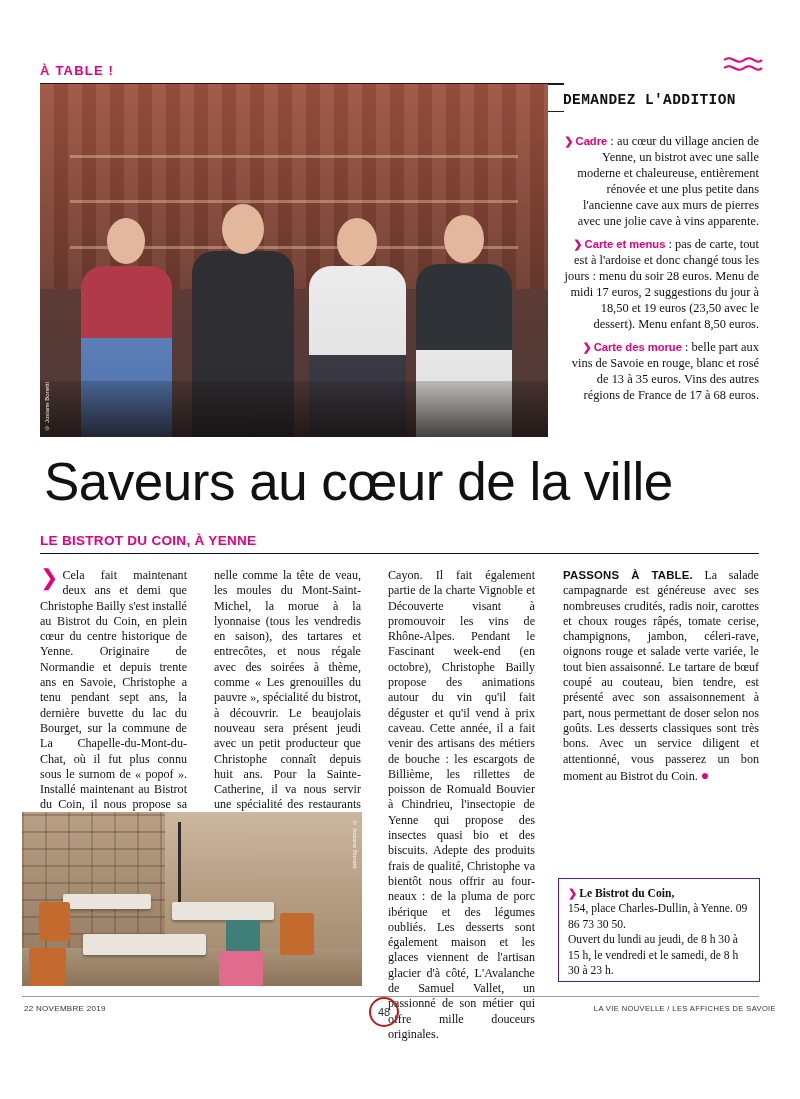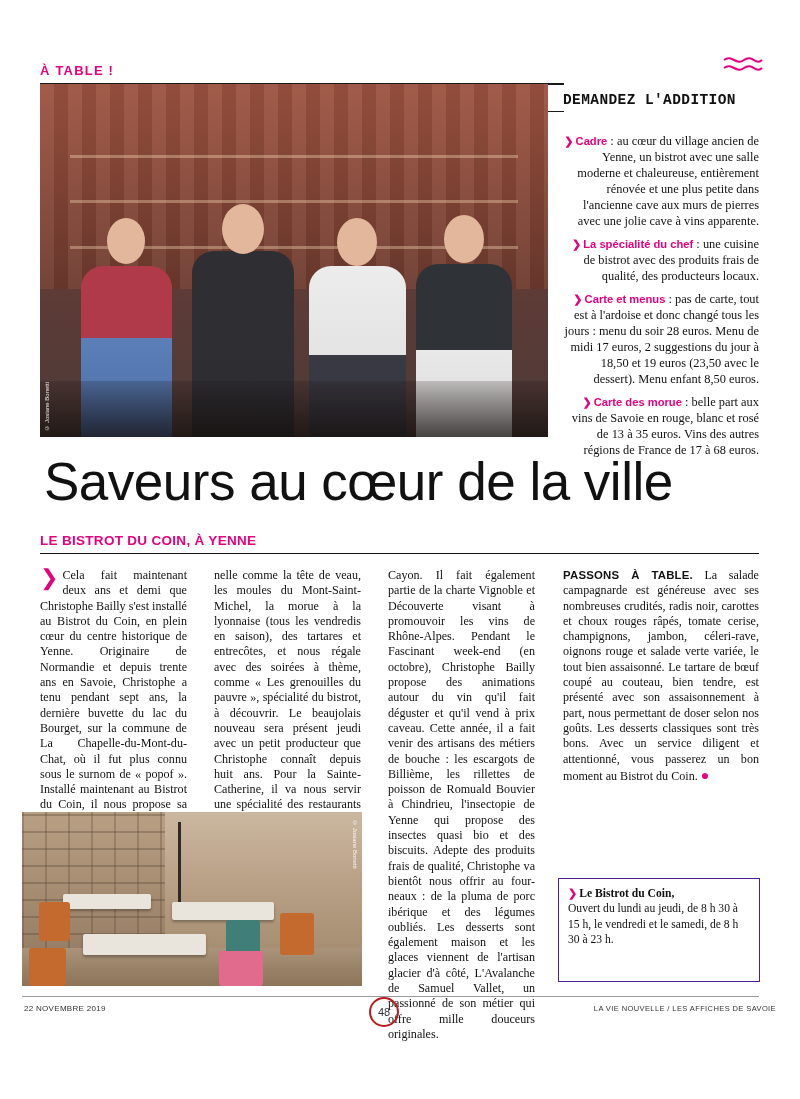--- a/index.html
+++ b/index.html
@@ -376,23 +376,20 @@
 
     <div class="darkfloor"></div>
     <div class="photo-credit-v">© Josiane Bonetti</div>
   </div>
 
   <div class="info-col">
     <div class="info-title">DEMANDEZ L'ADDITION</div>
 
     <div class="info-item">
       <span class="arrow">❯</span><span class="info-lead">Cadre</span><span> : au cœur du village ancien de Yenne, un bistrot avec une salle moderne et chaleureuse, entièrement rénovée et une plus petite dans l'ancienne cave aux murs de pierres avec une jolie cave à vins apparente.</span>
-    </div>
-    <div class="info-item">
-      <span class="arrow">❯</span><span class="info-lead">La spécialité du chef</span><span> : une cuisine de bistrot avec des produits frais de qualité, des producteurs locaux.</span>
     </div>
     <div class="info-item">
       <span class="arrow">❯</span><span class="info-lead">Carte et menus</span><span> : pas de carte, tout est à l'ardoise et donc changé tous les jours : menu du soir 28 euros. Menu de midi 17 euros, 2 suggestions du jour à 18,50 et 19 euros (23,50 avec le dessert). Menu enfant 8,50 euros.</span>
     </div>
     <div class="info-item">
       <span class="arrow">❯</span><span class="info-lead">Carte des morue</span><span> : belle part aux vins de Savoie en rouge, blanc et rosé de 13 à 35 euros. Vins des autres régions de France de 17 à 68 euros.</span>
     </div>
   </div>
 
   <div class="headline">Saveurs au cœur de la ville</div>
@@ -422,20 +419,21 @@
     <div class="chair" style="left:5%;top:52%;width:9%;height:22%"></div>
     <div class="chair teal" style="left:60%;top:62%;width:10%;height:22%"></div>
     <div class="chair" style="left:76%;top:58%;width:10%;height:24%"></div>
     <div class="chair pink" style="left:58%;top:80%;width:13%;height:20%"></div>
     <div class="chair" style="left:2%;top:78%;width:11%;height:22%"></div>
     <div class="photo-credit-v2">© Josiane Bonetti</div>
   </div>
 
   <div class="contact-box">
     <span class="arrow">❯</span><span class="contact-name">Le Bistrot du Coin,</span>
+    <div>154, place Charles-Dullin, à Yenne. 09 86 73 30 50.</div>
     <div>Ouvert du lundi au jeudi, de 8 h 30 à 15 h, le vendredi et le samedi, de 8 h 30 à 23 h.</div>
   </div>
 
   <div class="footer-rule"></div>
   <div class="foot-left">22 NOVEMBRE 2019</div>
   <div class="page-num">48</div>
   <div class="foot-right">LA VIE NOUVELLE / LES AFFICHES DE SAVOIE</div>
 
 </div>
 

